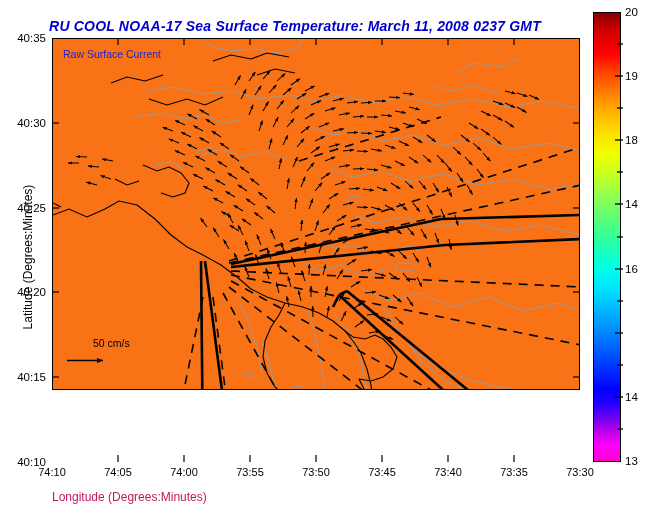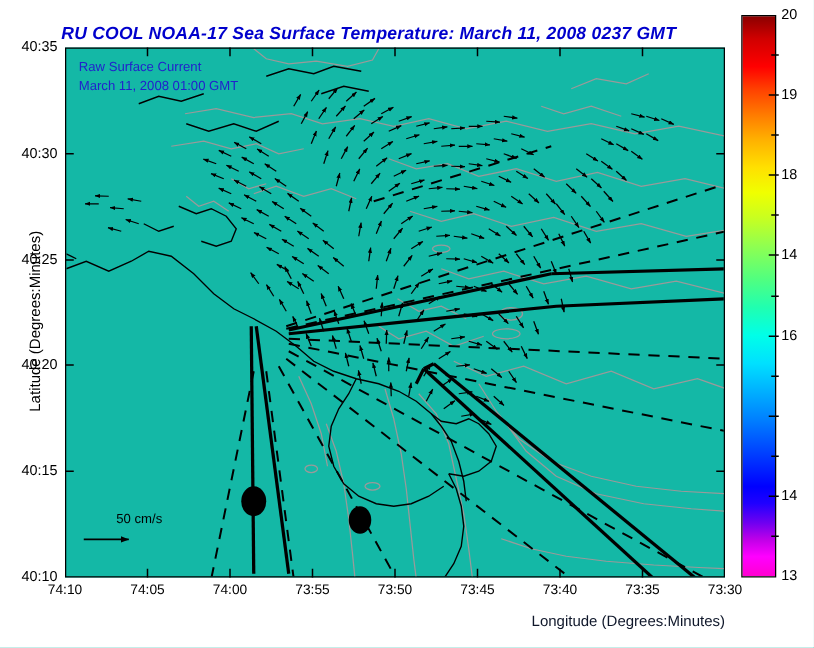--- a/index.html
+++ b/index.html
@@ -5,38 +5,38 @@
   html,body{margin:0;padding:0;background:#ffffff;}
   body{width:651px;height:518px;position:relative;overflow:hidden;
        font-family:"Liberation Sans",sans-serif;}
   .abs{position:absolute;}
 
   
   #title{left:0;top:18px;width:590px;text-align:center;
          font-size:14px;font-weight:bold;color:#0000cc;letter-spacing:.2px;font-style:italic;}
 
   
-  #plot{left:52px;top:38px;width:528px;height:424px;
-        background:#14b8a6;border:1.4px solid #000;box-sizing:border-box;}
+  #plot{left:52px;top:38px;width:528px;height:352px;
+        background:#f97316;border:1.4px solid #000;box-sizing:border-box;}
   #plotclip{position:absolute;inset:0;overflow:hidden;}
 
   
   #annot{left:10px;top:8px;font-size:10.5px;color:#2222cc;line-height:15px;
          white-space:nowrap;z-index:6;}
 
   
   #scalebox{left:12px;bottom:20px;z-index:6;}
   #scalebox .lbl{font-size:10.5px;color:#000;margin-bottom:2px;padding-left:28px;}
   #scalearrow{width:46px;height:9px;}
 
   
   .xtick{font-size:11px;color:#000;transform:translateX(-50%);white-space:nowrap;}
   .ytick{font-size:11.5px;color:#000;transform:translateY(-50%);
          text-align:right;white-space:nowrap;}
-  #xlabel{font-size:12px;color:#0f172a;left:52px;width:528px;top:490px;text-align:right;}
+  #xlabel{font-size:12px;color:#be185d;left:52px;width:528px;top:490px;text-align:left;}
   #ylabel{font-size:12px;color:#000;left:-82px;top:250px;width:220px;text-align:center;
           transform:rotate(-90deg);transform-origin:50% 50%;}
 
   
   #cbar{left:593px;top:12px;width:28px;height:450px;border:1.2px solid #000;
         box-sizing:border-box;
         background:linear-gradient(to top,
            #ff00d0 0%, #ff00ff 3.5%, #c000e8 6.5%, #7000f0 9.5%,
            #2000ff 13%, #0000ff 16%, #0040ff 22%, #0080ff 28%,
            #00b0ff 33%, #00e0ff 38%, #00ffe8 43%, #20ffb0 48%,
@@ -401,21 +401,20 @@
       </g>
 
       <g>
         <ellipse cx="150" cy="362" rx="10" ry="12" fill="#000"></ellipse>
         <ellipse cx="235" cy="377" rx="9" ry="11" fill="#000"></ellipse>
       </g>
     </svg>
 
     <div class="abs" id="annot">
       <div>Raw Surface Current</div>
-      <div>March 11, 2008 01:00 GMT</div>
     </div>
 
     <div class="abs" id="scalebox">
       <div class="lbl">50 cm/s</div>
       <svg id="scalearrow" viewBox="0 0 46 9">
         <defs>
             <marker id="ah2" markerWidth="6" markerHeight="6" refX="5" refY="2" orient="auto">
               <path d="M0,0 L5.2,2 L0,4 z" fill="#000"></path>
             </marker>
           </defs>

